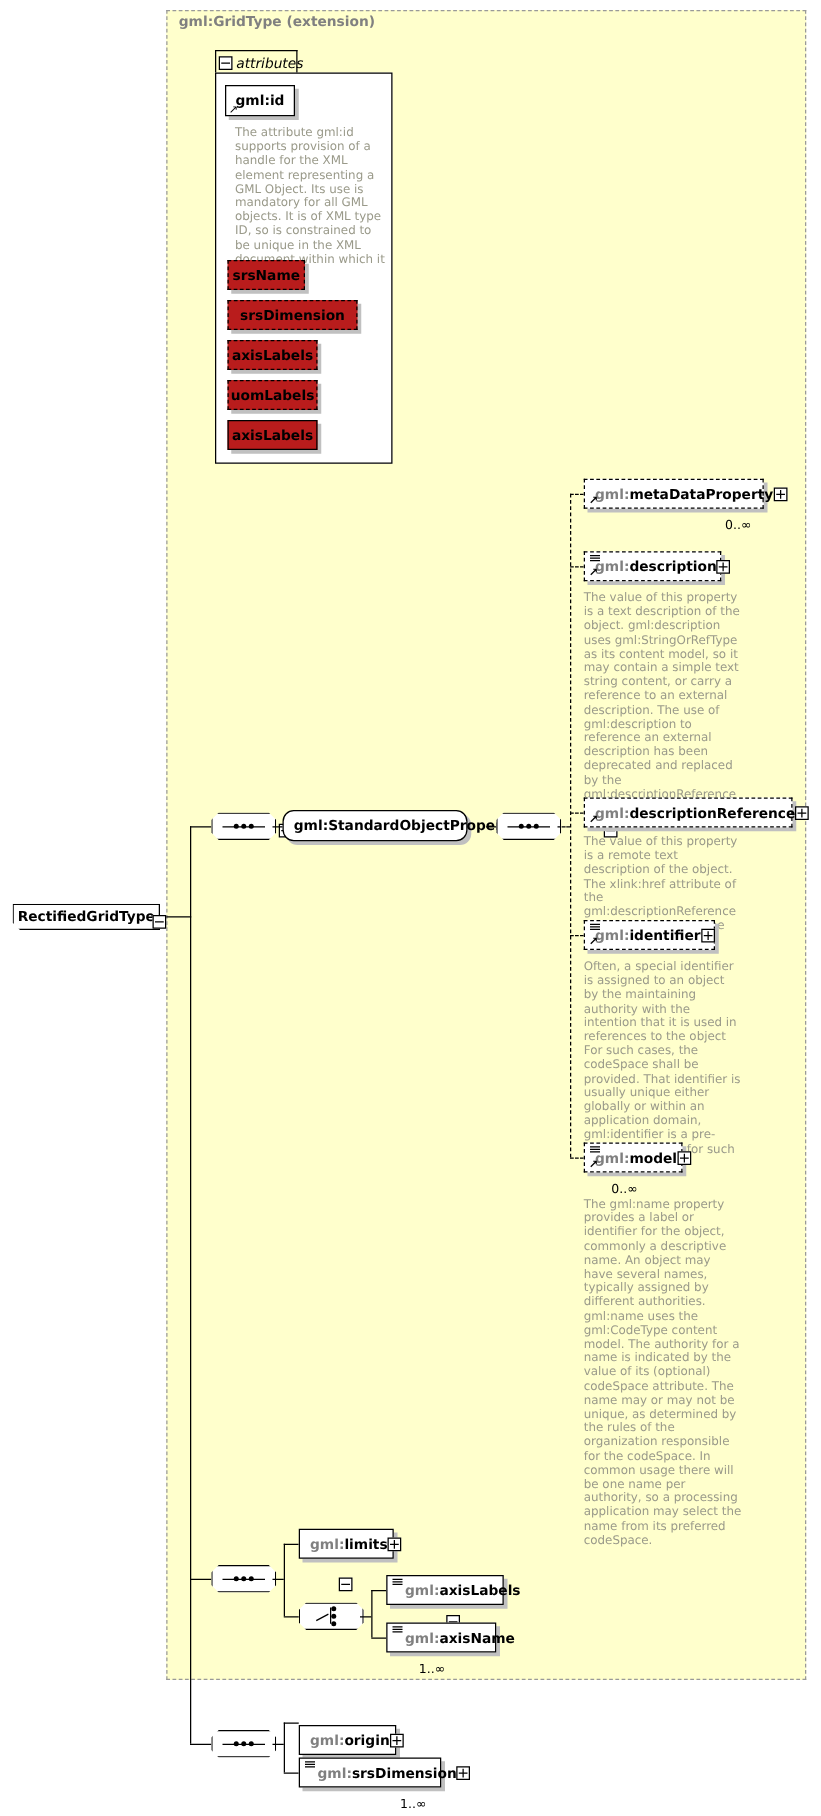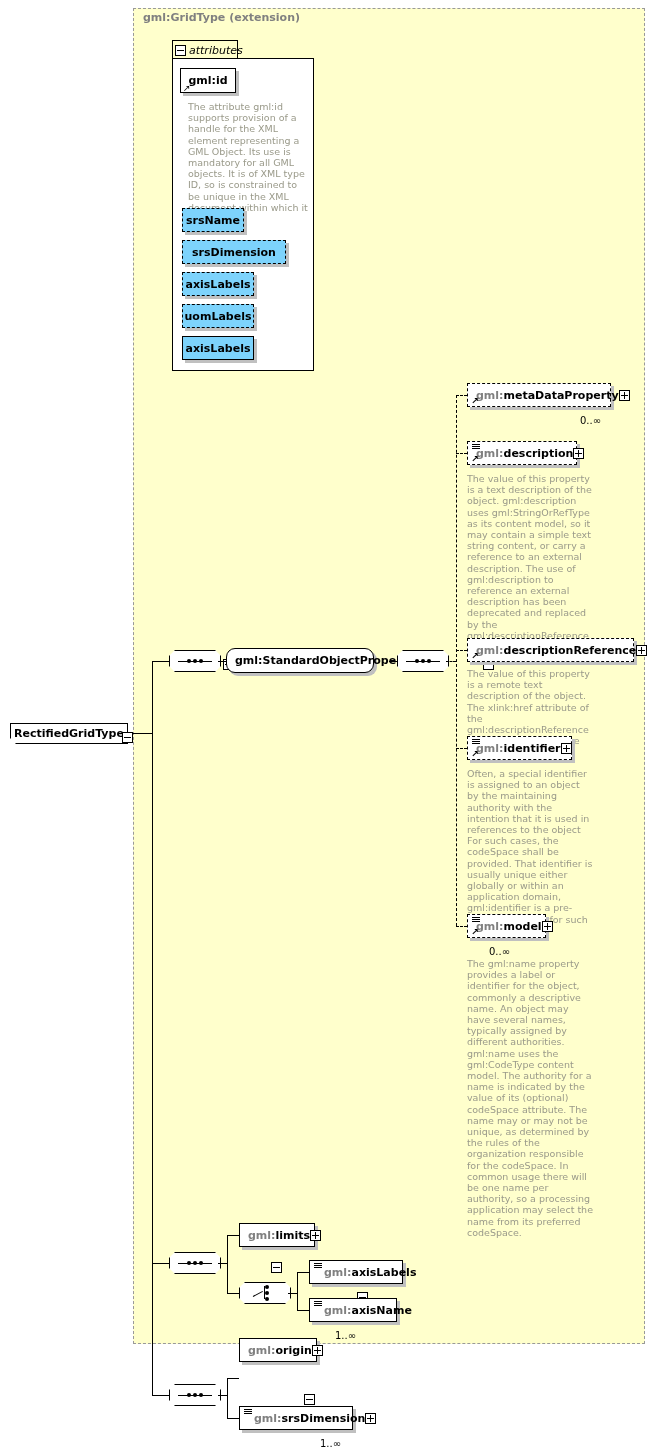--- a/index.html
+++ b/index.html
@@ -38,21 +38,21 @@
   }
   .minus-box::before,.plus-box::before{
     content:"";position:absolute;left:1px;top:4px;width:7px;height:1px;background:#000;
   }
   .plus-box::after{
     content:"";position:absolute;left:4px;top:1px;width:1px;height:7px;background:#000;
   }
 
   
   .attr-box{
-    height:24px;background:#7dd3fc;box-sizing:border-box;
+    height:24px;background:#b91c1c;box-sizing:border-box;
     display:flex;align-items:center;justify-content:center;
     font-size:11px;font-weight:bold;color:#000;
     box-shadow:3px 3px 0 #c0c0c0;
   }
   .attr-box.opt{border:1px dashed #000;}
   .attr-box.req{border:1px solid #000;}
 
   
   #gmlid-box{
     left:180px;top:68px;width:56px;height:25px;background:#fff;border:1px solid #000;
@@ -334,21 +334,21 @@
     <i class="dot" style="left:9px;"></i>
       <i class="dot" style="left:15px;"></i>
       <i class="dot" style="left:21px;"></i>
   </span>
 </div>
 <span class="abs minus-box" style="left:207px;top:1390px;"></span>
 <div class="hl" style="left:218px;top:1395px;width:9px;"></div>
 <div class="vl" style="left:227px;top:1378px;height:40px;"></div>
 
 <div class="hl" style="left:227px;top:1378px;width:12px;"></div>
-<div class="elem req" style="left:239px;top:1338px;width:78px;height:24px;padding-left:8px;">
+<div class="elem req" style="left:239px;top:1380px;width:78px;height:24px;padding-left:8px;">
   <span class="name"><span class="ns">gml:</span><span>origin</span></span>
   <span class="exp plus-box"></span>
 </div>
 
 <div class="hl" style="left:227px;top:1418px;width:12px;"></div>
 <div class="elem req stack" style="left:239px;top:1406px;width:114px;height:24px;padding-left:8px;">
   <span class="seqmark">
       <i></i>
       <i></i>
       <i></i>

